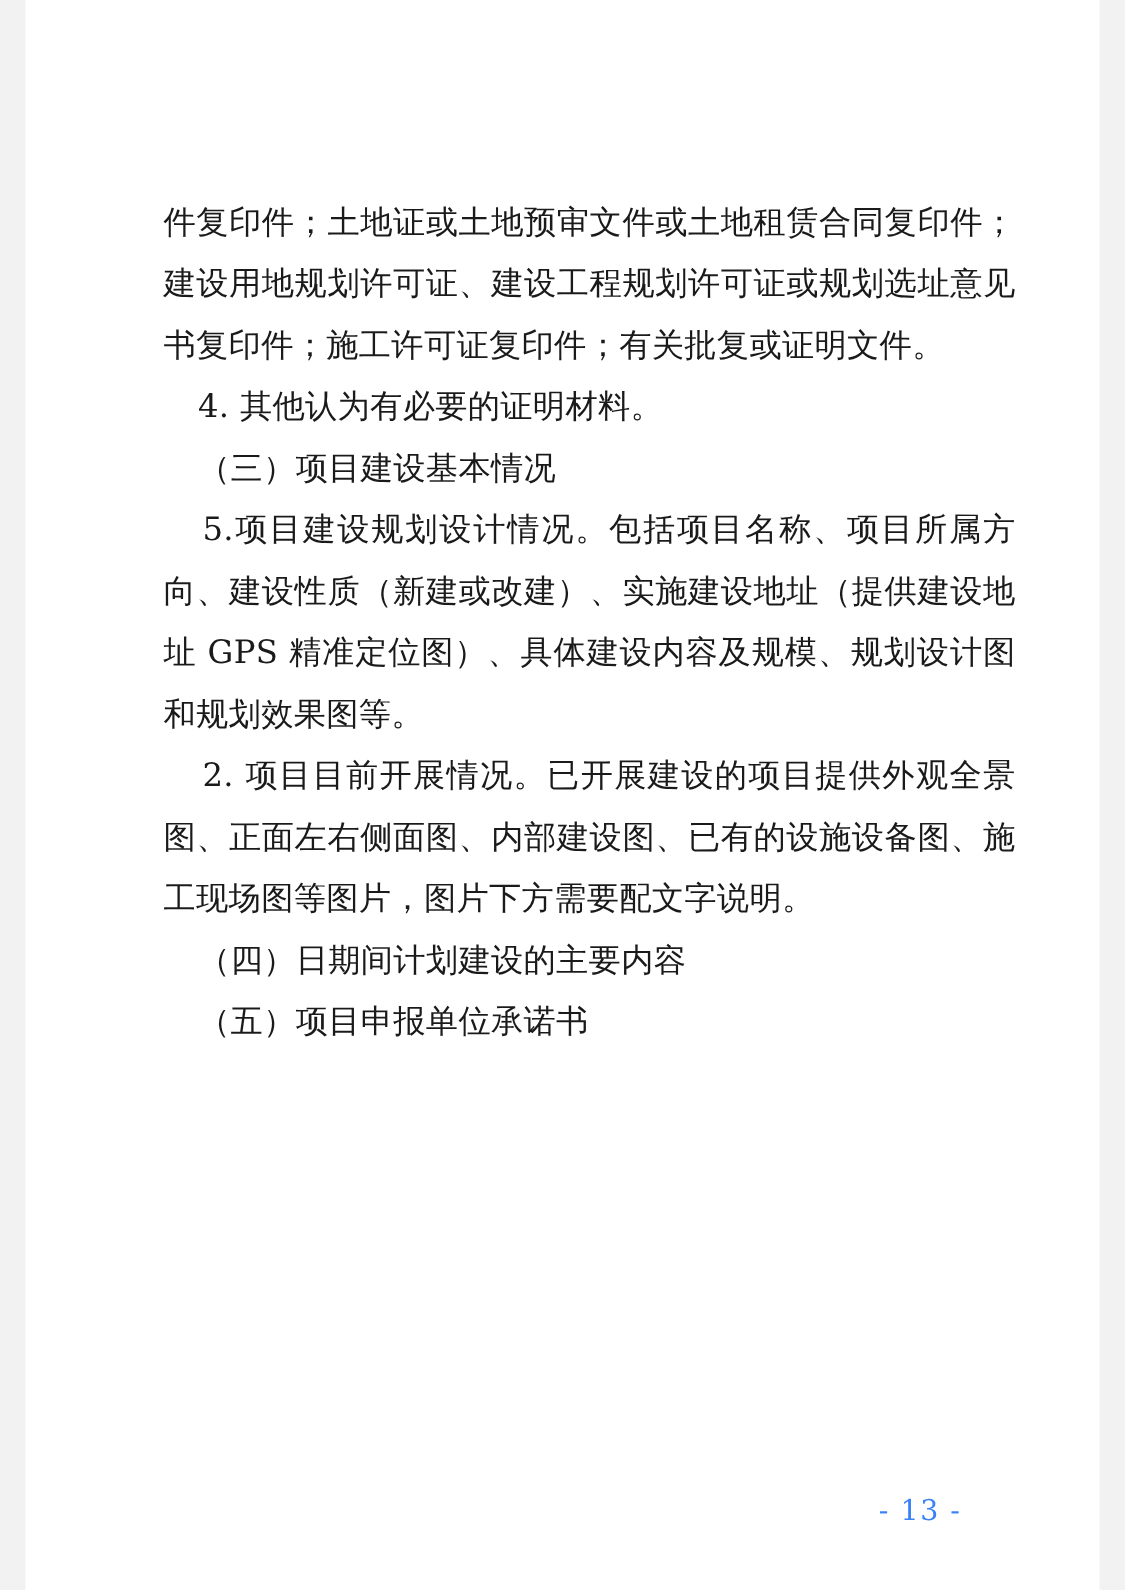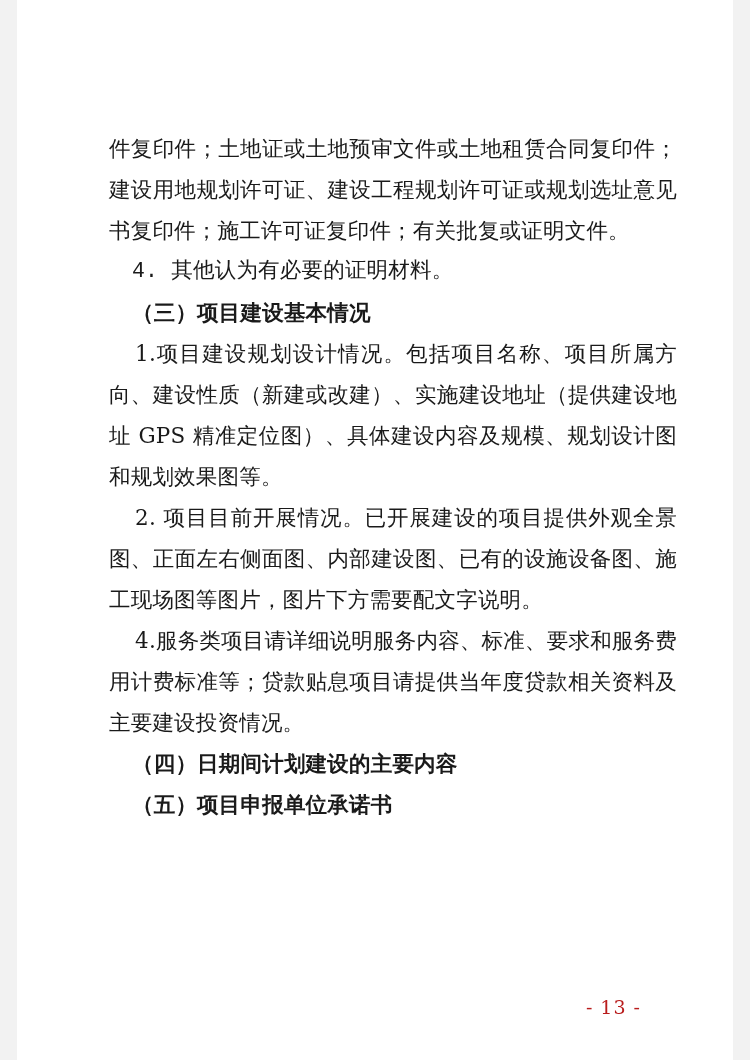--- a/index.html
+++ b/index.html
@@ -27,58 +27,56 @@
   .para {
     font-size: 21.5px;
     line-height: 41px;
     text-align: justify;
     text-justify: inter-ideograph;
     margin: 0 0 0 0;
     letter-spacing: 0.2px;
   }
   .indent1 {
     text-indent: 23px;
-    font-family: Liberation Mono, monospace;
   }
   .indent2 {
     text-indent: 26px;
   }
   .bold-head {
-    font-weight: bold;
+    font-weight: normal;
     text-indent: 23px;
   }
   .page-number {
     position: absolute;
     right: 92px;
     bottom: 42px;
     font-size: 19px;
     font-family: "DejaVu Serif", "Liberation Serif", serif;
-    color: #b91c1c;
+    color: #3b82f6;
     letter-spacing: 1px;
   }
 </style>
 </head>
 <body>
 
 <div class="page">
 
   <div class="content">
 
     <p class="para">件复印件；土地证或土地预审文件或土地租赁合同复印件；建设用地规划许可证、建设工程规划许可证或规划选址意见书复印件；施工许可证复印件；有关批复或证明文件。</p>
 
     <p class="para indent1">4. 其他认为有必要的证明材料。</p>
 
     <p class="para bold-head">（三）项目建设基本情况</p>
 
-    <p class="para indent2">1.项目建设规划设计情况。包括项目名称、项目所属方向、建设性质（新建或改建）、实施建设地址（提供建设地址 GPS 精准定位图）、具体建设内容及规模、规划设计图和规划效果图等。</p>
+    <p class="para indent2">5.项目建设规划设计情况。包括项目名称、项目所属方向、建设性质（新建或改建）、实施建设地址（提供建设地址 GPS 精准定位图）、具体建设内容及规模、规划设计图和规划效果图等。</p>
 
     <p class="para indent2">2. 项目目前开展情况。已开展建设的项目提供外观全景图、正面左右侧面图、内部建设图、已有的设施设备图、施工现场图等图片，图片下方需要配文字说明。</p>
 
 
-    <p class="para indent2">4.服务类项目请详细说明服务内容、标准、要求和服务费用计费标准等；贷款贴息项目请提供当年度贷款相关资料及主要建设投资情况。</p>
 
     <p class="para bold-head">（四）日期间计划建设的主要内容</p>
 
     <p class="para bold-head">（五）项目申报单位承诺书</p>
 
   </div>
 
   <div class="page-number">- 13 -</div>
 
 </div>

